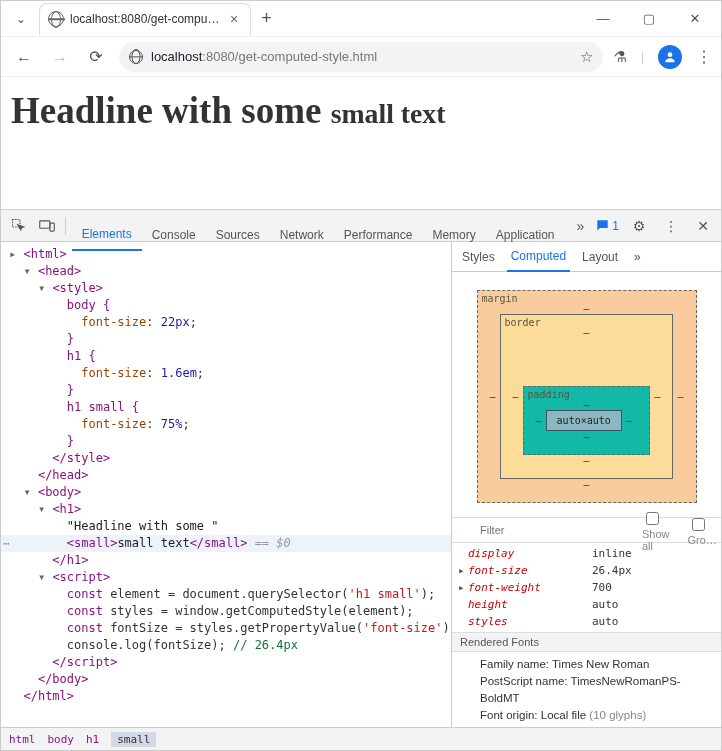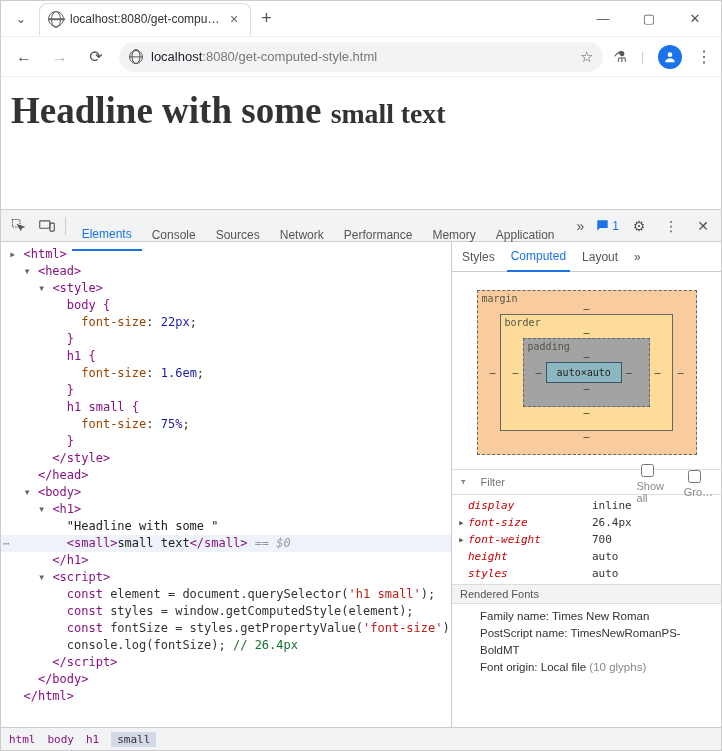--- a/index.html
+++ b/index.html
@@ -66,26 +66,26 @@
 
   
   .side { width: 270px; border-left:1px solid #ccc; display:flex; flex-direction:column; min-height:0;}
   .side-tabs { height:30px; border-bottom:1px solid #ccc; display:flex; align-items:center; padding:0 6px; gap:8px; color:#555;}
   .side-tabs .st { padding:0 4px; height:30px; display:flex; align-items:center; }
   .side-tabs .st.active { color:#1a73e8; border-bottom:2px solid #1a73e8; }
 
   .box-model { display:flex; justify-content:center; padding:18px 0 14px; }
   .bm-margin { background:#f9cc9d; border:1px dashed #666; padding:12px; width:220px; position:relative; font-family:Menlo,Consolas,monospace; font-size:10px; text-align:center;}
   .bm-border { background:#fddc9a; border:1px solid #666; padding:12px; position:relative;}
-  .bm-padding{ background:#a3a3a3; border:1px dashed #666; padding:12px; position:relative;}
+  .bm-padding{ background:#14b8a6; border:1px dashed #666; padding:12px; position:relative;margin-top:48px;}
   .bm-content{ background:#8cb6c0; border:1px solid #356; padding:4px 10px; color:#222;}
   .bm-label { position:absolute; top:2px; left:4px; color:#554; }
   .bm-val { color:#333; }
 
-  .filter-row { height:26px; border-top:1px solid #ddd; border-bottom:1px solid #ddd; display:flex; align-items:center; padding:0 8px; gap:12px; color:#888; font-size:11px;}
+  .filter-row { height:26px; border-top:1px solid #ddd; border-bottom:1px solid #ddd; display:flex; align-items:center; padding:0 8px; gap:18px; color:#888; font-size:11px;}
   .filter-row input { border:none; background:transparent; flex:1; font-size:11px; outline:none; color:#333;}
 
   .computed { font-family: Menlo, Consolas, monospace; font-size:11px; padding: 2px 6px;}
   .computed .row { display:flex; align-items:center; gap:4px; height:17px;}
   .cp-name { color:#c80000; font-style:italic; flex: 0 0 130px; padding-left:10px; position:relative;}
   .cp-name.exp::before { content:"▸"; position:absolute; left:0; color:#555; font-style:normal;}
   .cp-val { color:#333; }
 
   .rendered { border-top:1px solid #ddd; }
   .rendered-h { background:#f1f3f4; color:#555; padding:3px 8px; font-size:11px; border-bottom:1px solid #ddd;}

